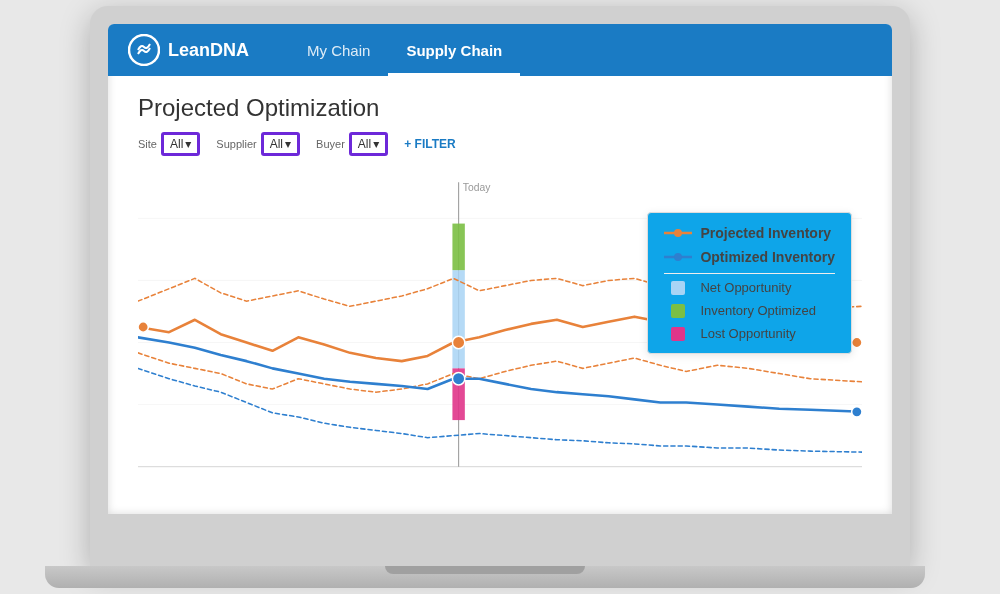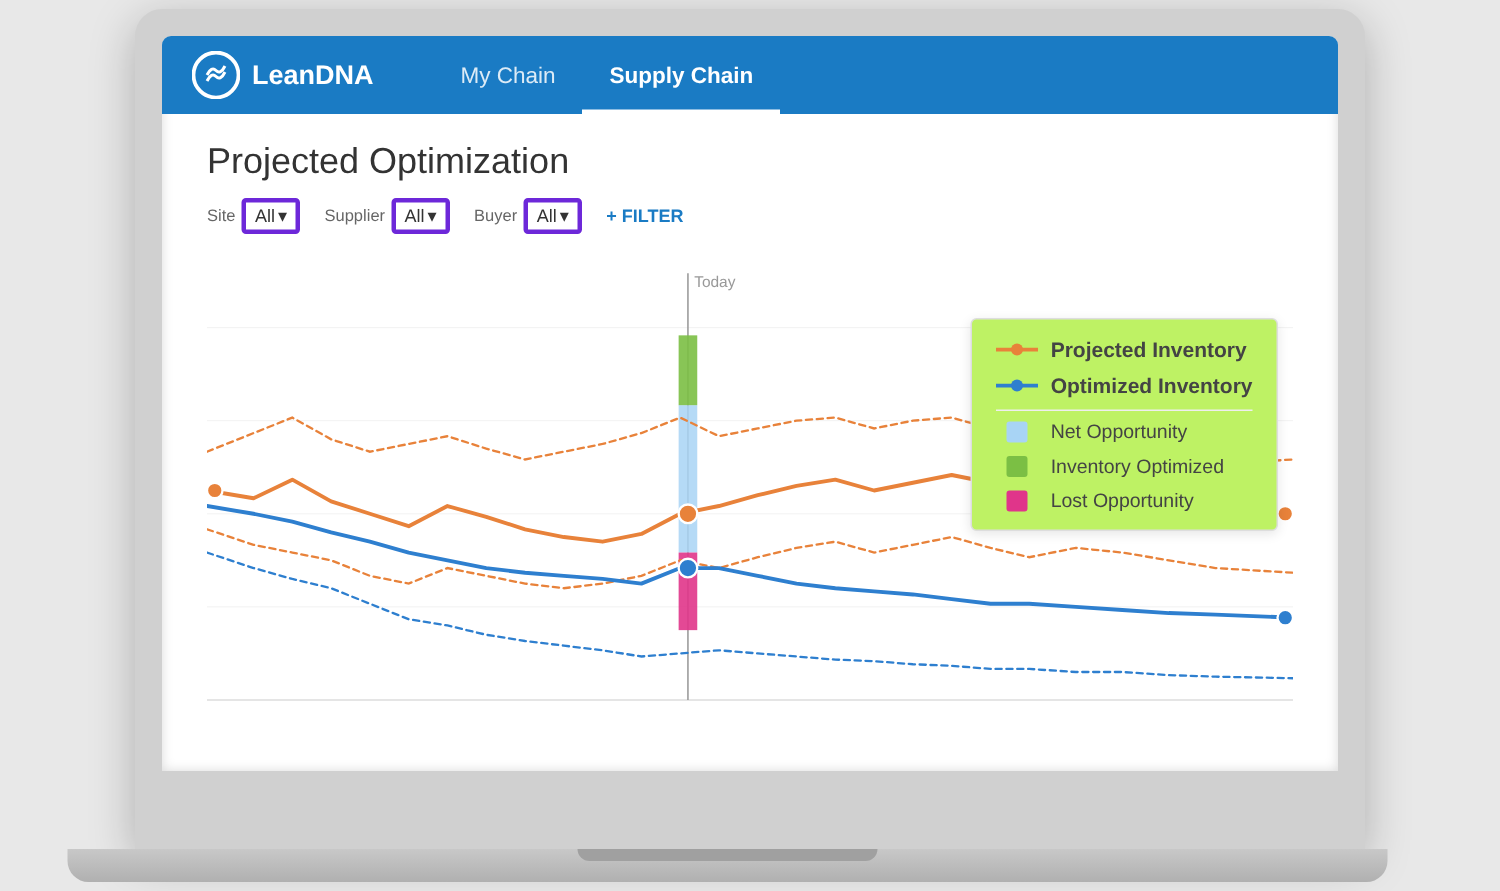--- a/index.html
+++ b/index.html
@@ -172,21 +172,21 @@
     .chart-svg {
       width: 100%;
       height: 100%;
     }
 
     
     .legend-box {
       position: absolute;
       right: 10px;
       top: 50px;
-      background: #bef264;
+      background: #0ea5e9;
       border: 1px solid #ddd;
       border-radius: 4px;
       padding: 12px 16px;
       box-shadow: 0 2px 8px rgba(0,0,0,0.1);
       min-width: 200px;
     }
 
     .legend-item {
       display: flex;
       align-items: center;

